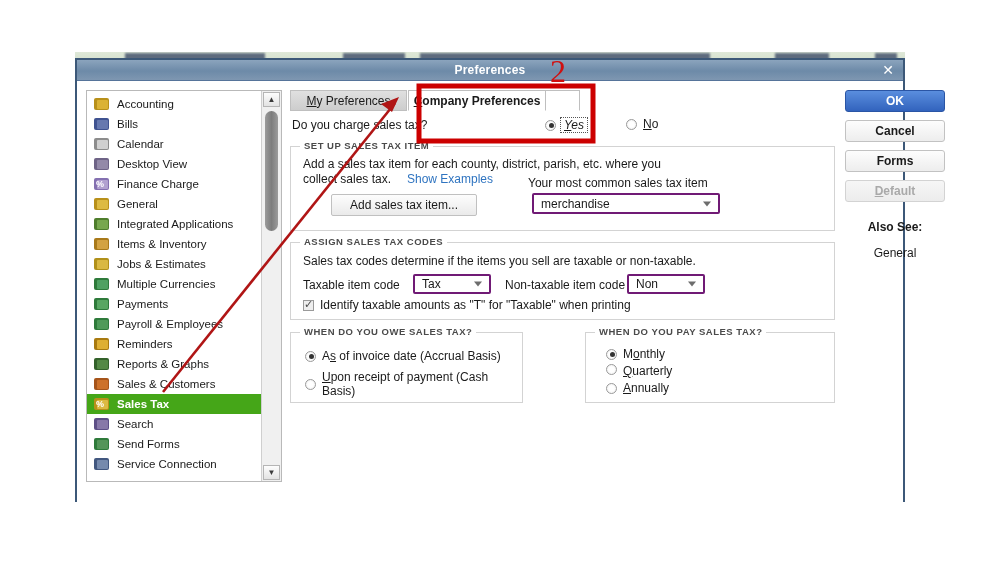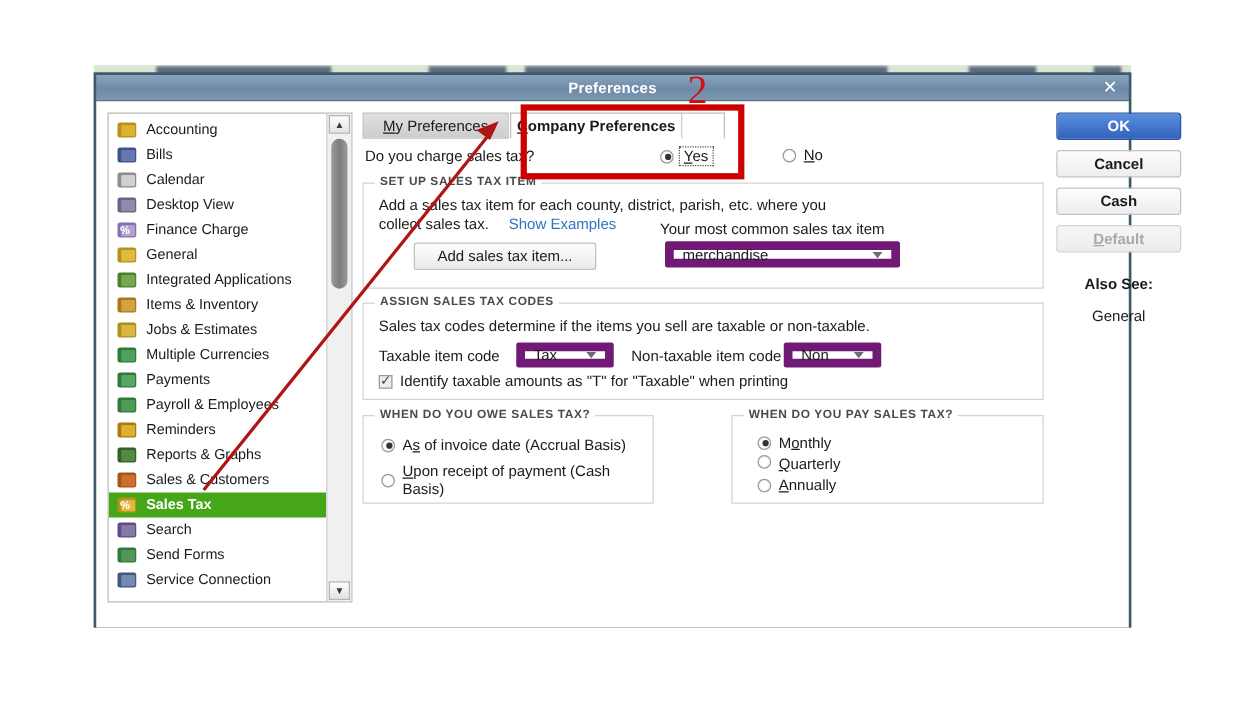--- a/index.html
+++ b/index.html
@@ -207,21 +207,21 @@
   .btn-lite {
     position:absolute;
     background: linear-gradient(#fdfdfd,#eaeaea);
     border:1px solid #c0c0c0; border-radius:2px;
     font-size:12px; color:#1a1a1a; cursor:pointer;
     display:flex; align-items:center; justify-content:center;
   }
 
   .dropdown {
     position:absolute;
-    background:#ffffff; border:7px solid #701a75; border-radius:2px;
+    background:#ffffff; border:2px solid #701a75; border-radius:2px;
     font-size:12px; color:#1a1a1a; cursor:pointer;
     display:flex; align-items:center;
     padding-left:7px;
   }
   .dropdown .caret {
     position:absolute; right:7px; top:50%; transform:translateY(-50%);
     width:0; height:0;
     border-left:4px solid transparent; border-right:4px solid transparent;
     border-top:5px solid #6d6d6d;
   }
@@ -477,21 +477,21 @@
         </div>
         <div class="tab active">
           <span><span class="u">C</span><span>ompany Preferences</span></span>
         </div>
         <div class="tab filler"></div>
         <div id="tab-underline"></div>
       </div>
 
       <div id="charge-row">
         <div id="charge-q">Do you charge sales tax?</div>
-        <div class="radio-wrap" style="left:238px;">
+        <div class="radio-wrap" style="left:255px;font-style:italic;">
           <span class="radio on"></span>
           <span class="radio-label focusbox"><span class="u">Y</span>es</span>
         </div>
         <div class="radio-wrap" style="left:336px;">
           <span class="radio"></span>
           <span class="radio-label"><span class="u">N</span>o</span>
         </div>
       </div>
 
       <div class="groupbox" id="gb-setup">
@@ -558,21 +558,21 @@
         <div style="position:absolute; left:20px; top:48px; display:flex; align-items:center; cursor:pointer;">
           <span class="radio"></span>
           <span class="radio-label"><span class="u">A</span>nnually</span>
         </div>
       </div>
     </div>
 
     <div id="btn-col">
       <div class="dlg-btn primary">OK</div>
       <div class="dlg-btn normal">Cancel</div>
-      <div class="dlg-btn normal">Cash</div>
+      <div class="dlg-btn normal">Forms</div>
       <div class="dlg-btn disabled">
         <span><span class="u">D</span>efault</span>
       </div>
       <div id="also-see">Also See:</div>
       <div id="also-see-link">General</div>
     </div>
 
   </div>
 </div>
 

